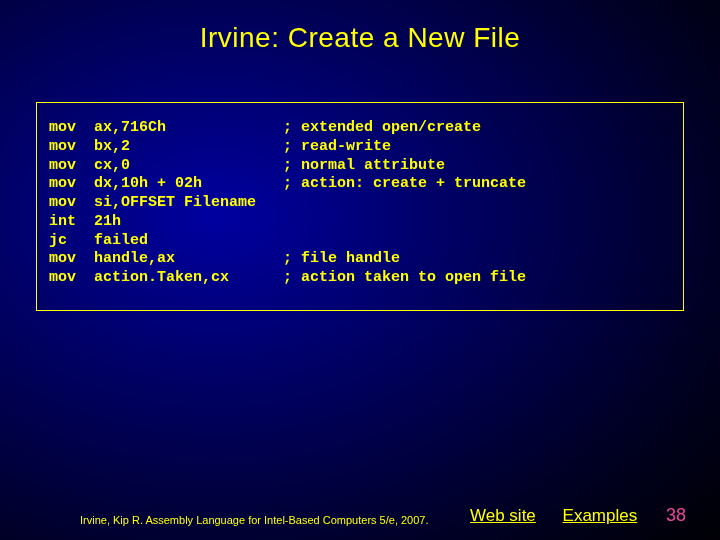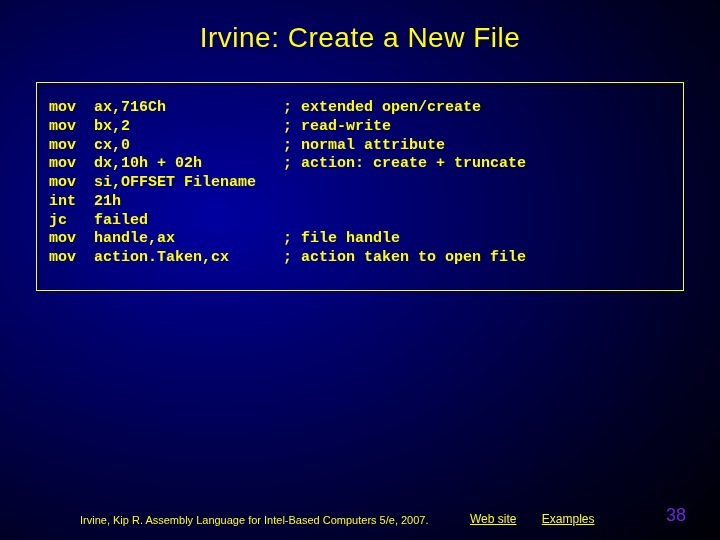--- a/index.html
+++ b/index.html
@@ -17,21 +17,21 @@
   }
   .title {
     text-align: center;
     font-size: 28px;
     font-weight: normal;
     padding-top: 22px;
     letter-spacing: 0.5px;
   }
   .code-box {
     border: 1px solid #ffff00;
-    margin: 28px 36px 0 36px;
+    margin: 48px 36px 0 36px;
     padding: 16px 12px 22px 12px;
   }
   .code-box pre {
     margin: 0;
     font-family: "Courier New", Courier, monospace;
     font-size: 15px;
     font-weight: bold;
     line-height: 1.25;
     color: #ffff00;
     white-space: pre;
@@ -47,32 +47,32 @@
   }
   .citation {
     font-size: 11px;
     color: #ffff00;
     flex: 0 0 auto;
     width: 350px;
     margin-left: 44px;
   }
   .links {
     flex: 1 1 auto;
-    font-size: 12px;
+    font-size: 17px;
     padding-left: 40px;
   }
   .links a {
     color: #ffff00;
     text-decoration: underline;
     margin-right: 22px;
     cursor: pointer;
   }
   .pagenum {
     font-size: 18px;
-    color: #6d28d9;
+    color: #ec4899;
     padding-right: 4px;
   }
 </style>
 </head>
 <body>
 
 <div class="title">Irvine: Create a New File</div>
 
 <div class="code-box">
   <pre>mov  ax,716Ch             ; extended open/create

